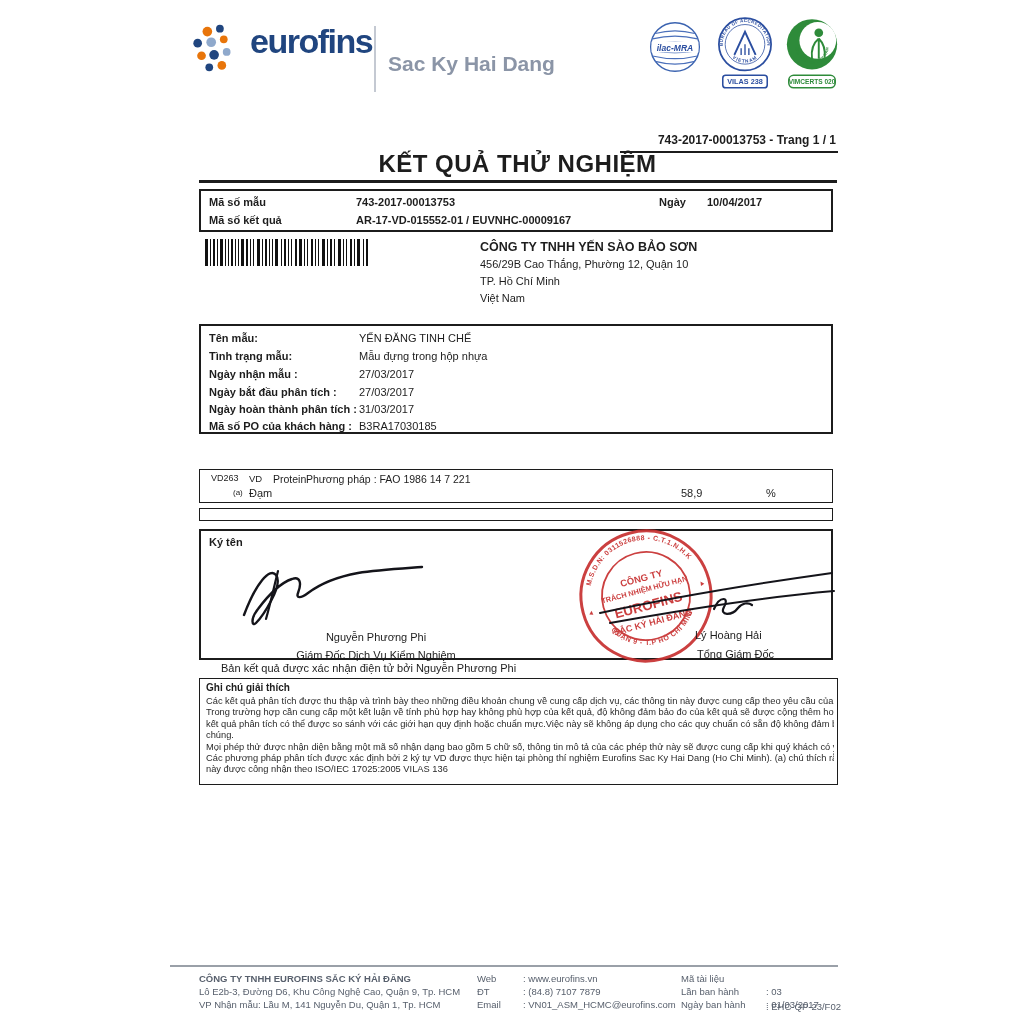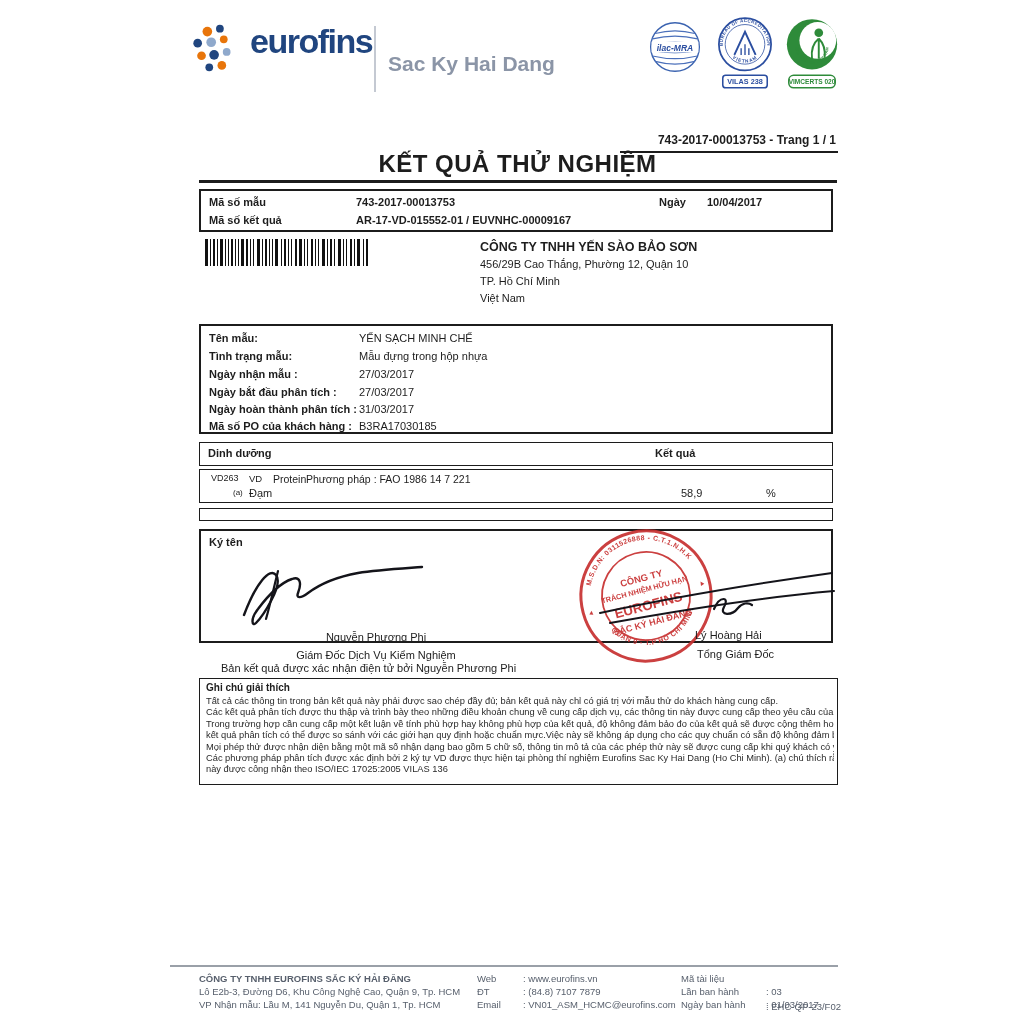--- a/index.html
+++ b/index.html
@@ -150,52 +150,48 @@
       <rect x="161" width="2" height="27"></rect>
     </g>
   </svg>
   <div class="t b" style="left:480px;top:240px;font-size:12.5px">CÔNG TY TNHH YẾN SÀO BẢO SƠN</div>
   <div class="t" style="left:480px;top:258px;font-size:11px">456/29B Cao Thắng, Phường 12, Quận 10</div>
   <div class="t" style="left:480px;top:275px;font-size:11px">TP. Hồ Chí Minh</div>
   <div class="t" style="left:480px;top:292px;font-size:11px">Việt Nam</div>
 
   <div class="bx" style="left:199px;top:324px;width:634px;height:110px">
     <span class="t b" style="left:8px;top:6px">Tên mẫu:</span>
-    <span class="t" style="left:158px;top:6px">YẾN SẠCH MINH CHẾ</span>
+    <span class="t" style="left:158px;top:6px">YẾN ĐĂNG TINH CHẾ</span>
     <span class="t b" style="left:8px;top:24px">Tình trạng mẫu:</span>
     <span class="t" style="left:158px;top:24px">Mẫu đựng trong hộp nhựa</span>
     <span class="t b" style="left:8px;top:42px">Ngày nhận mẫu :</span>
     <span class="t" style="left:158px;top:42px">27/03/2017</span>
     <span class="t b" style="left:8px;top:60px">Ngày bắt đầu phân tích :</span>
     <span class="t" style="left:158px;top:60px">27/03/2017</span>
     <span class="t b" style="left:8px;top:77px">Ngày hoàn thành phân tích :</span>
     <span class="t" style="left:158px;top:77px">31/03/2017</span>
     <span class="t b" style="left:8px;top:94px">Mã số PO của khách hàng :</span>
     <span class="t" style="left:158px;top:94px">B3RA17030185</span>
   </div>
 
-  <div class="bx" style="left:199px;top:442px;width:634px;height:24px;border-width:1.5px">
-    <span class="t b" style="left:8px;top:4px">Dinh dưỡng</span>
-    <span class="t b" style="left:455px;top:4px">Kết quả</span>
-  </div>
 
   <div class="bx" style="left:199px;top:469px;width:634px;height:34px;border-width:1.5px">
     <span class="t" style="left:11px;top:3px;font-size:9px">VD263</span>
     <span class="t" style="left:49px;top:3px;font-size:9.5px">VD</span>
     <span class="t" style="left:73px;top:2.5px;font-size:10.5px">Protein</span>
     <span class="t" style="left:106px;top:2.5px;font-size:10.5px">Phương pháp : FAO 1986 14 7 221</span>
     <span class="t" style="left:33px;top:18px;font-size:8px">(a)</span>
     <span class="t" style="left:49px;top:16.5px;font-size:11px">Đạm</span>
     <span class="t" style="left:481px;top:16.5px;font-size:11px">58,9</span>
     <span class="t" style="left:566px;top:16.5px;font-size:11px">%</span>
   </div>
 
   <div class="bx" style="left:199px;top:508px;width:634px;height:13px;border-width:1.5px"></div>
 
-  <div class="bx" style="left:199px;top:529px;width:634px;height:114px">
+  <div class="bx" style="left:199px;top:529px;width:634px;height:131px">
     <span class="t b" style="left:8px;top:5px">Ký tên</span>
 
     <svg class="t" style="left:25px;top:22px" width="210" height="80" viewBox="0 0 210 80">
       <path d="M18,62 C30,30 44,14 50,22 C58,32 36,64 30,70 C26,74 24,66 32,56 C44,40 54,30 66,26 C74,23 76,30 72,40 C70,45 74,46 82,40 C94,31 110,24 132,20 C150,17 168,16 196,14" fill="none" stroke="#14141a" stroke-width="2.4" stroke-linecap="round"></path>
       <path d="M52,18 C48,34 44,52 40,66" fill="none" stroke="#14141a" stroke-width="2.2" stroke-linecap="round"></path>
     </svg>
     <div class="t sig-name" style="left:40px;top:100px;width:270px;text-align:center">Nguyễn Phương Phi</div>
     <div class="t sig-name" style="left:40px;top:118px;width:270px;text-align:center">Giám Đốc Dịch Vụ Kiểm Nghiệm</div>
 
     <div class="stamp-wrap" style="left:375px;top:-5px;width:140px;height:140px">
@@ -228,24 +224,24 @@
     </svg>
     <div class="t sig-name" style="left:494px;top:98px">Lý Hoàng Hải</div>
     <div class="t sig-name" style="left:496px;top:117px">Tổng Giám Đốc</div>
   </div>
 
   <div class="t" style="left:221px;top:662px;font-size:11px">Bản kết quả được xác nhận điện tử bởi Nguyễn Phương Phi</div>
 
   <div class="bx" style="left:199px;top:678px;width:639px;height:107px;border-width:1.5px;overflow:hidden">
     <span class="t b" style="left:6px;top:3px;font-size:10px">Ghi chú giải thích</span>
     <div style="position:absolute;left:6px;top:17px;right:3px">
-      <div class="notes-line">Tất cả các thông tin trong bản kết quả này phải được sao chép đầy đủ; bản kết quả này chỉ có giá trị với mẫu thử do khách hàng cung cấp.</div>
       <div class="notes-line">Các kết quả phân tích được thu thập và trình bày theo những điều khoản chung về cung cấp dịch vụ, các thông tin này được cung cấp theo yêu cầu của quý khách.</div>
       <div class="notes-line">Trong trường hợp cần cung cấp một kết luận về tính phù hợp hay không phù hợp của kết quả, độ không đảm bảo đo của kết quả sẽ được cộng thêm hoặc trừ bớt để ch</div>
       <div class="notes-line">kết quả phân tích có thể được so sánh với các giới hạn quy định hoặc chuẩn mực.Việc này sẽ không áp dụng cho các quy chuẩn có sẵn độ không đảm bảo đo của riêng</div>
+      <div class="notes-line">chúng.</div>
       <div class="notes-line">Mọi phép thử được nhận diện bằng một mã số nhận dạng bao gồm 5 chữ số, thông tin mô tả của các phép thử này sẽ được cung cấp khi quý khách có yêu cầu.</div>
       <div class="notes-line">Các phương pháp phân tích được xác định bởi 2 ký tự VD được thực hiện tại phòng thí nghiệm Eurofins Sac Ky Hai Dang (Ho Chi Minh). (a) chú thích rằng các phép thử</div>
       <div class="notes-line">này được công nhận theo ISO/IEC 17025:2005 VILAS 136</div>
     </div>
   </div>
 
   <div class="t" style="left:170px;top:965px;width:668px;height:2px;background:#9aa0a8"></div>
 
   <div class="t foot" style="left:199px;top:972px;font-weight:700">CÔNG TY TNHH EUROFINS SẮC KÝ HẢI ĐĂNG</div>
   <div class="t foot" style="left:199px;top:985px">Lô E2b-3, Đường D6, Khu Công Nghệ Cao, Quận 9, Tp. HCM</div>

